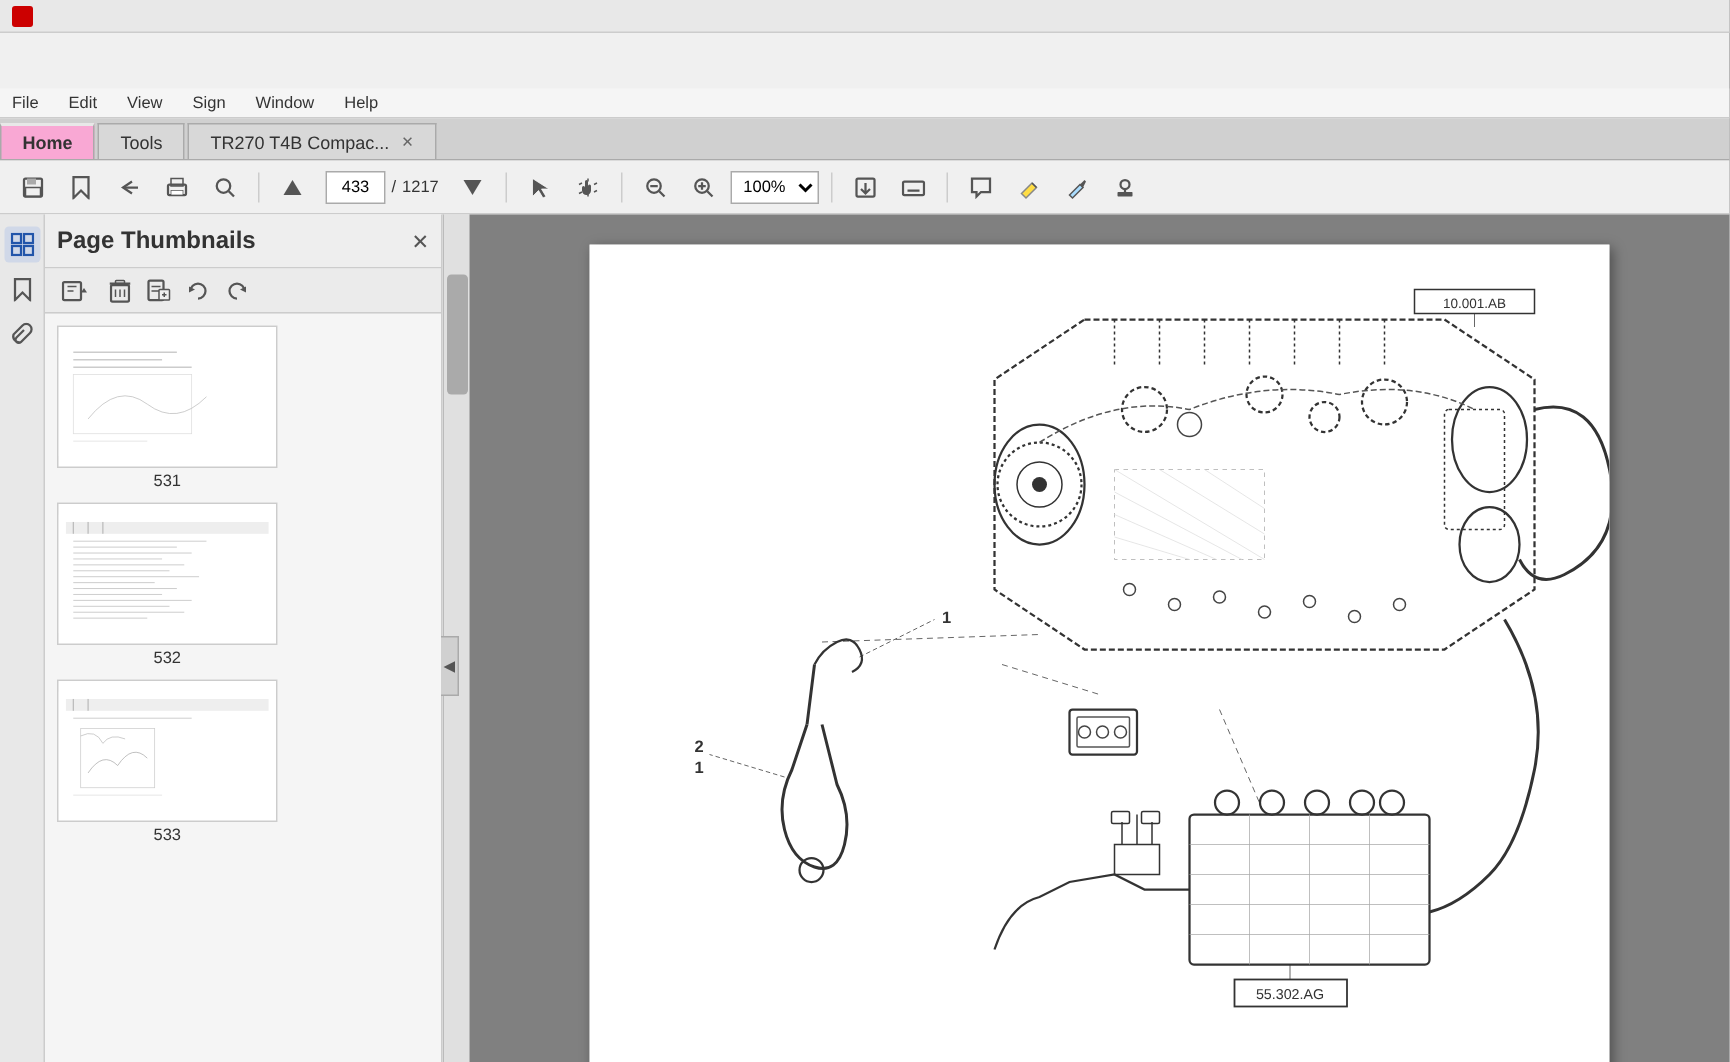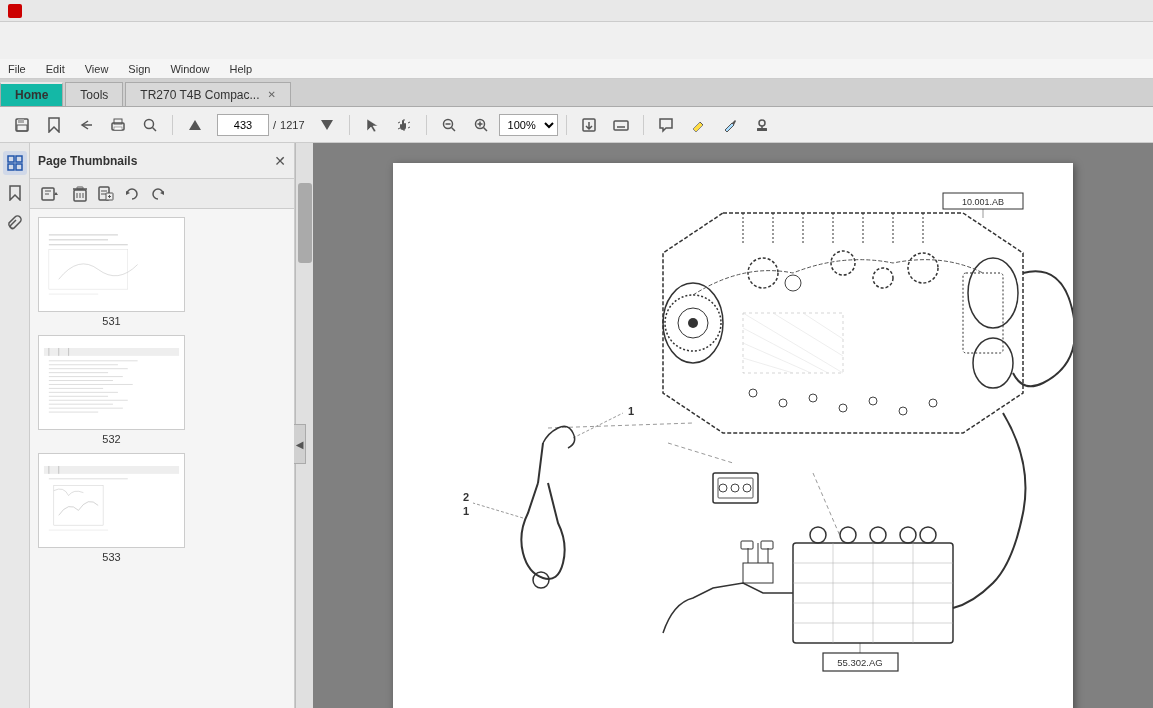--- a/index.html
+++ b/index.html
@@ -57,21 +57,21 @@
       align-items: center;
       font-size: 12px;
       cursor: pointer;
       border: 1px solid #aaa;
       border-bottom: none;
       background: #d8d8d8;
       color: #333;
       margin-right: 2px;
     }
     .tab.active {
-      background: #14b8a6;
+      background: #f9a8d4;
       border-top: 2px solid #e8e8e8;
       font-weight: bold;
     }
     .tab .close-btn {
       margin-left: 8px;
       font-size: 10px;
       color: #666;
       cursor: pointer;
     }
 
@@ -99,21 +99,21 @@
       background: #ccc;
       margin: 0 4px;
     }
     .page-nav {
       display: flex;
       align-items: center;
       gap: 4px;
       margin: 0 4px;
     }
     .page-nav input {
-      width: 52px;
+      width: 40px;
       height: 22px;
       border: 1px solid #aaa;
       text-align: center;
       font-size: 11px;
       background: white;
     }
     .page-nav span { font-size: 11px; color: #333; }
     .zoom-control {
       display: flex;
       align-items: center;
@@ -144,21 +144,21 @@
     }
     #panel-header {
       height: 36px;
       display: flex;
       align-items: center;
       justify-content: space-between;
       padding: 0 8px;
       border-bottom: 1px solid #ccc;
       background: #eee;
     }
-    #panel-header .panel-title { font-size: 12px; font-weight: bold; color: #333; }
+    #panel-header .panel-title { font-size: 16px; font-weight: bold; color: #333; }
     #panel-toolbar {
       height: 30px;
       display: flex;
       align-items: center;
       padding: 0 4px;
       gap: 2px;
       border-bottom: 1px solid #ccc;
       background: #ebebeb;
     }
     .panel-btn {

